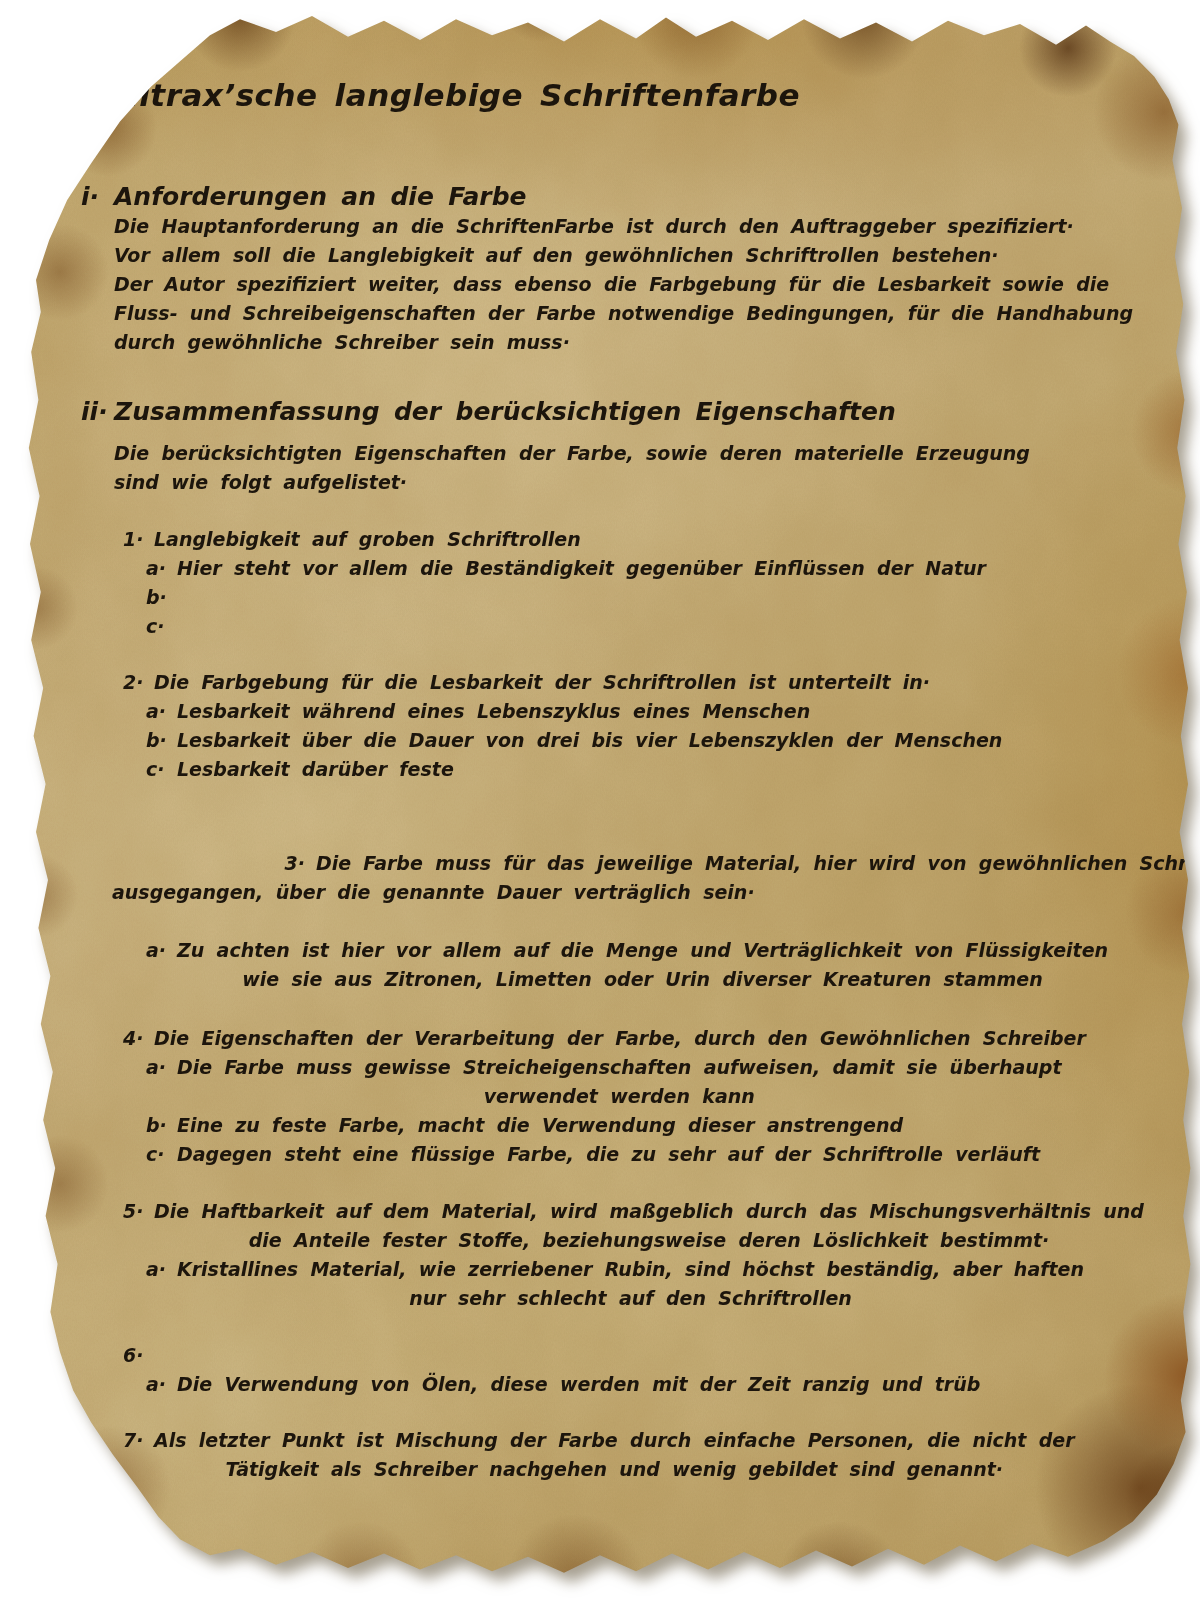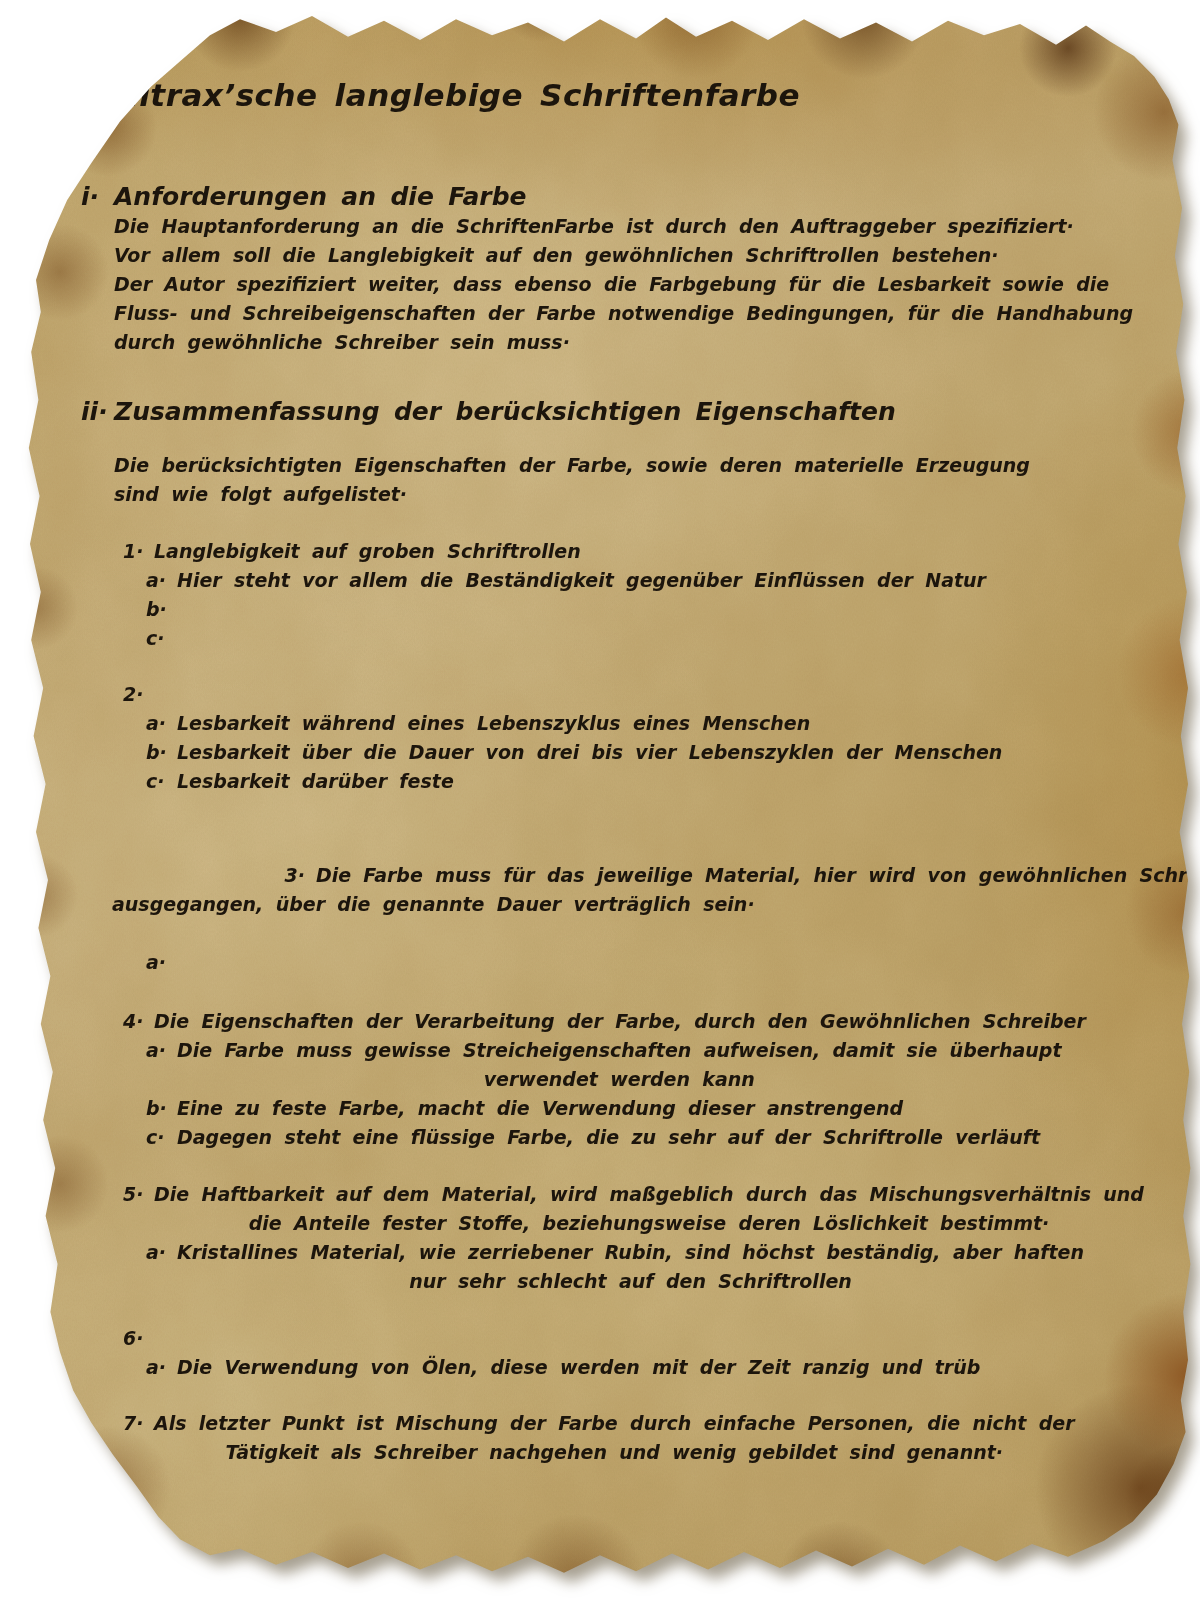--- a/index.html
+++ b/index.html
@@ -91,21 +91,21 @@
     font-size: 31px;
     line-height: 34px;
     letter-spacing: 0.5px;
   }
   .section { margin-left: 81px; }
   .sec-i  { margin-top: 70px; }
   .sec-ii { margin-top: 40px; }
   .sec-head { display: flex; font-size: 25px; line-height: 30px; }
   .sec-marker { flex: none; width: 33px; }
   .sec-body { margin-left: 33px; white-space: pre; }
-  .sec-ii .sec-body { margin-top: 24px; }
+  .sec-ii .sec-body { margin-top: 12px; }
 
   .items { margin-left: 123px; margin-top: 28px; }
   .item-main { display: flex; }
   .num { flex: none; width: 31px; }
   .txt { white-space: pre; text-align: center; }
   .sub { display: flex; margin-left: 23px; }
   .letter { flex: none; width: 31px; }
   .item-block { margin-left: -11px; text-indent: 11px; white-space: pre; }
   .num-inline { margin-right: 11px; }
   .mt27 { margin-top: 27px; }
@@ -177,20 +177,21 @@
               <span class="letter">b·</span>
             </div>
             <div class="sub">
               <span class="letter">c·</span>
             </div>
           </div>
 
           <div class="item mt27">
             <div class="item-main">
               <span class="num">2·</span>
+              <div class="txt">Die Farbgebung für die Lesbarkeit der Schriftrollen ist unterteilt in·</div>
             </div>
             <div class="sub">
               <span class="letter">a·</span>
               <div class="txt">Lesbarkeit während eines Lebenszyklus eines Menschen</div>
             </div>
             <div class="sub">
               <span class="letter">b·</span>
               <div class="txt">Lesbarkeit über die Dauer von drei bis vier Lebenszyklen der Menschen</div>
             </div>
             <div class="sub">
@@ -199,20 +200,22 @@
             </div>
           </div>
 
           <div class="item mt36">
             <div class="item-block">
               <span class="num-inline">3·</span><span>Die Farbe muss für das jeweilige Material, hier wird von gewöhnlichen Schriftrollen
 ausgegangen, über die genannte Dauer verträglich sein·</span>
             </div>
             <div class="sub">
               <span class="letter">a·</span>
+              <div class="txt">Zu achten ist hier vor allem auf die Menge und Verträglichkeit von Flüssigkeiten
+wie sie aus Zitronen, Limetten oder Urin diverser Kreaturen stammen</div>
             </div>
           </div>
 
           <div class="item mt30">
             <div class="item-main">
               <span class="num">4·</span>
               <div class="txt">Die Eigenschaften der Verarbeitung der Farbe, durch den Gewöhnlichen Schreiber</div>
             </div>
             <div class="sub">
               <span class="letter">a·</span>

